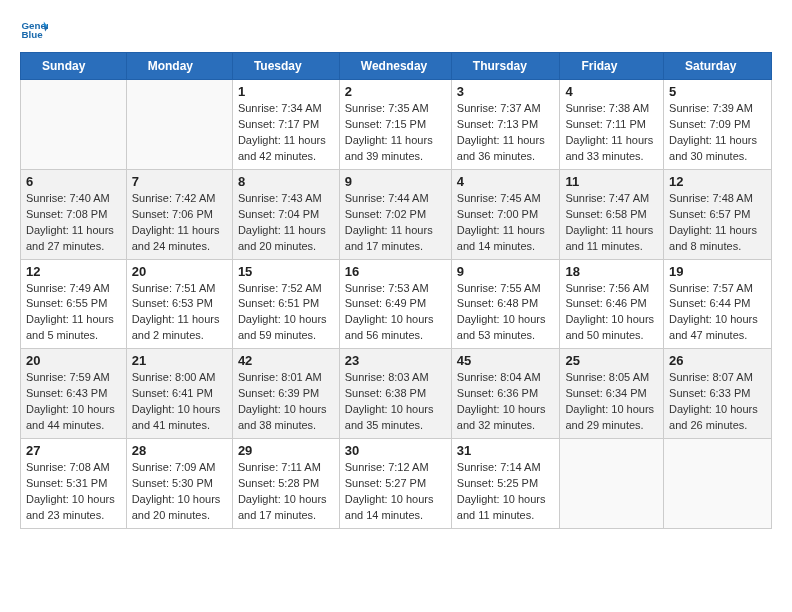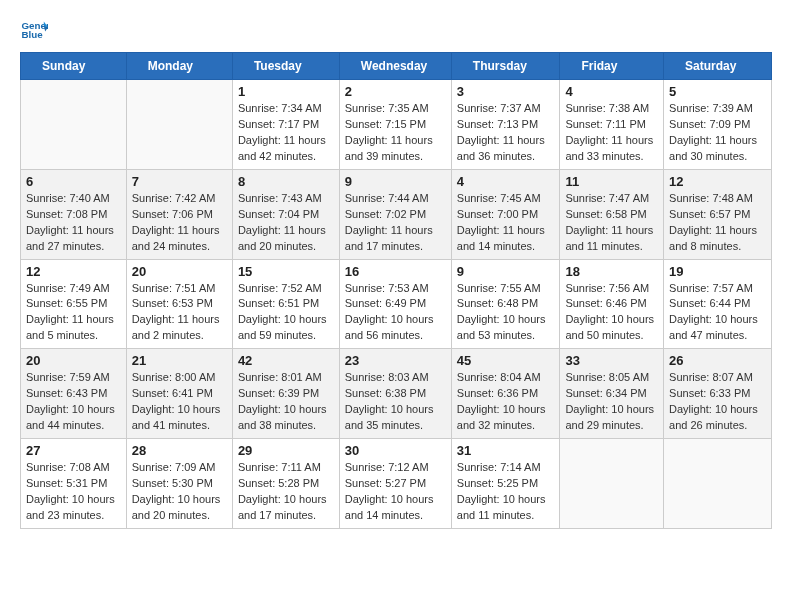--- a/index.html
+++ b/index.html
@@ -224,21 +224,21 @@
           </td>
           <td class="row-shade">
             <span class="day-number">23</span>
             <div class="day-info">Sunrise: 8:03 AM<br>Sunset: 6:38 PM<br>Daylight: 10 hours and 35 minutes.</div>
           </td>
           <td class="row-shade">
             <span class="day-number">45</span>
             <div class="day-info">Sunrise: 8:04 AM<br>Sunset: 6:36 PM<br>Daylight: 10 hours and 32 minutes.</div>
           </td>
           <td class="row-shade">
-            <span class="day-number">33</span>
+            <span class="day-number">25</span>
             <div class="day-info">Sunrise: 8:05 AM<br>Sunset: 6:34 PM<br>Daylight: 10 hours and 29 minutes.</div>
           </td>
           <td class="row-shade">
             <span class="day-number">26</span>
             <div class="day-info">Sunrise: 8:07 AM<br>Sunset: 6:33 PM<br>Daylight: 10 hours and 26 minutes.</div>
           </td>
         </tr>
         <tr>
           <td>
             <span class="day-number">27</span>

